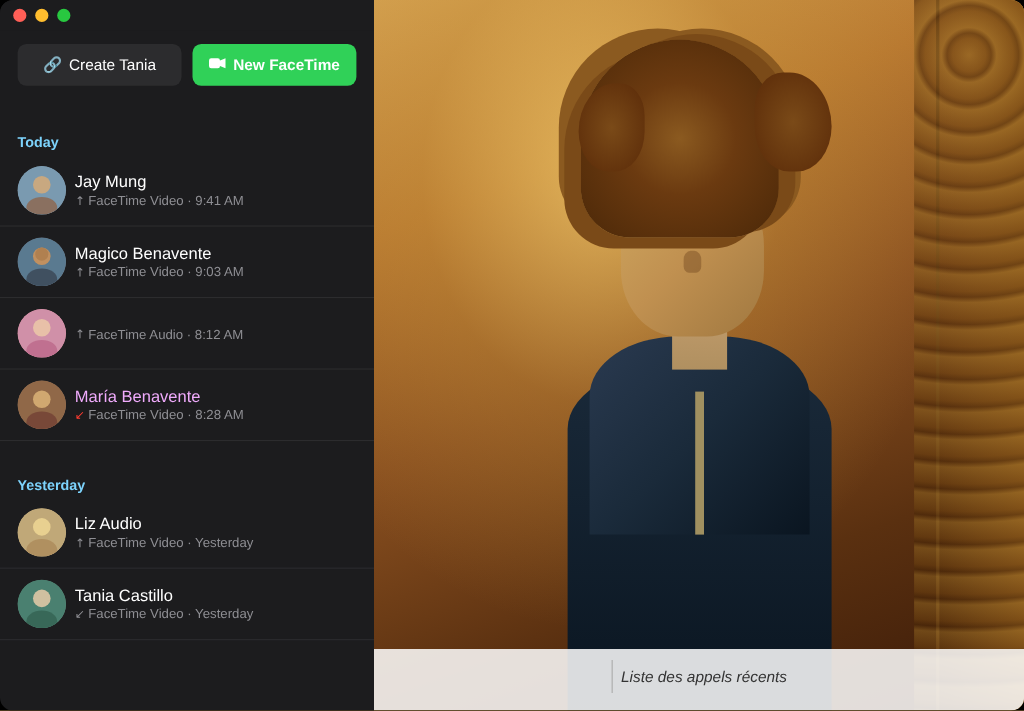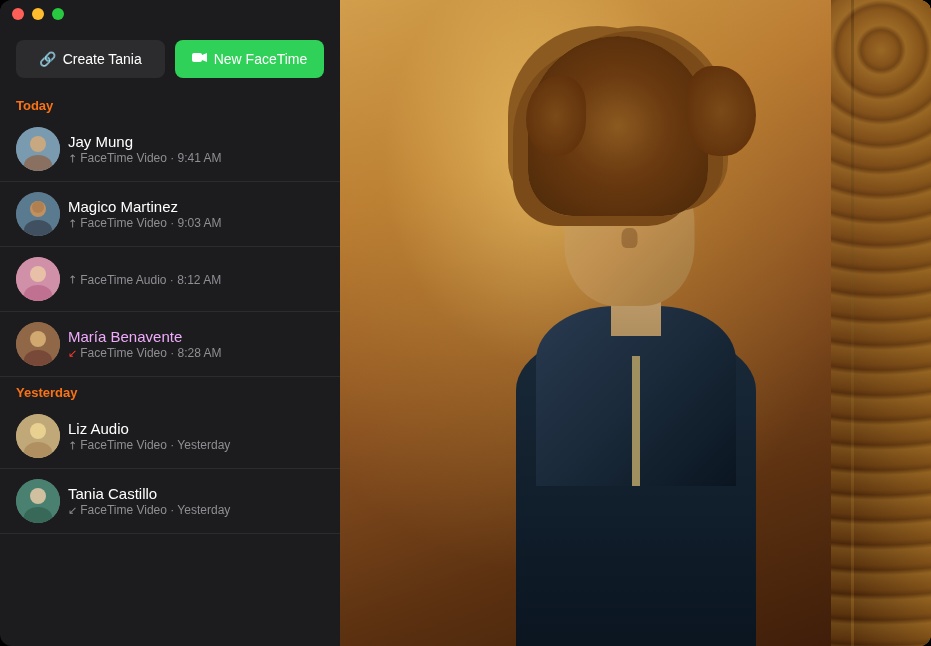--- a/index.html
+++ b/index.html
@@ -93,33 +93,34 @@
     }
 
     .btn-new-facetime {
       flex: 1;
       height: 38px;
       background: #30d158;
       border: none;
       border-radius: 8px;
       color: #fff;
       font-size: 14px;
-      font-weight: 400;
+      font-weight: 700;
       cursor: pointer;
       display: flex;
       align-items: center;
       justify-content: center;
       gap: 6px;
     }
 
     .section-label {
       font-size: 13px;
       font-weight: 600;
-      color: #f97316;
+      color: #7dd3fc;
       padding: 8px 16px 4px;
+      margin-top: 24px;
     }
 
     .call-list {
       flex: 1;
       overflow-y: auto;
     }
 
     .call-item {
       display: flex;
       align-items: center;
@@ -300,21 +301,21 @@
             <div class="avatar-img">
               <svg width="44" height="44" viewBox="0 0 44 44">
                 <circle cx="22" cy="22" r="22" fill="#5a7a90"></circle>
                 <circle cx="22" cy="17" r="8" fill="#c09060"></circle>
                 <ellipse cx="22" cy="38" rx="14" ry="10" fill="#405060"></ellipse>
                 <circle cx="22" cy="15" r="6" fill="#b08050"></circle>
               </svg>
             </div>
           </div>
           <div class="call-info">
-            <div class="call-name">Magico Martinez</div>
+            <div class="call-name">Magico Benavente</div>
             <div class="call-detail">
               <span class="arrow-out">↗</span>
               <span>FaceTime Video · 9:03 AM</span>
             </div>
           </div>
         </div>
 
         <div class="call-item">
           <div class="avatar avatar-elisha">
             <div class="avatar-img">
@@ -470,18 +471,22 @@
             border-radius: 40% 60% 50% 50%;">
           </div>
 
         </div>
 
         <div style="position:absolute; right:0; top:0; width:100px; height:100%;
           background: repeating-radial-gradient(circle at 50px 50px, #8a6020 0px, #6a4010 15px, #4a2808 20px, #8a6020 25px);
           opacity: 0.6;">
         </div>
 
+        <div class="caption-bottom">
+          <div class="caption-border-left"></div>
+          <span class="caption-text">Liste des appels récents</span>
+        </div>
 
       </div>
     </div>
 
   </div>
 </div>
 
 </body></html>

